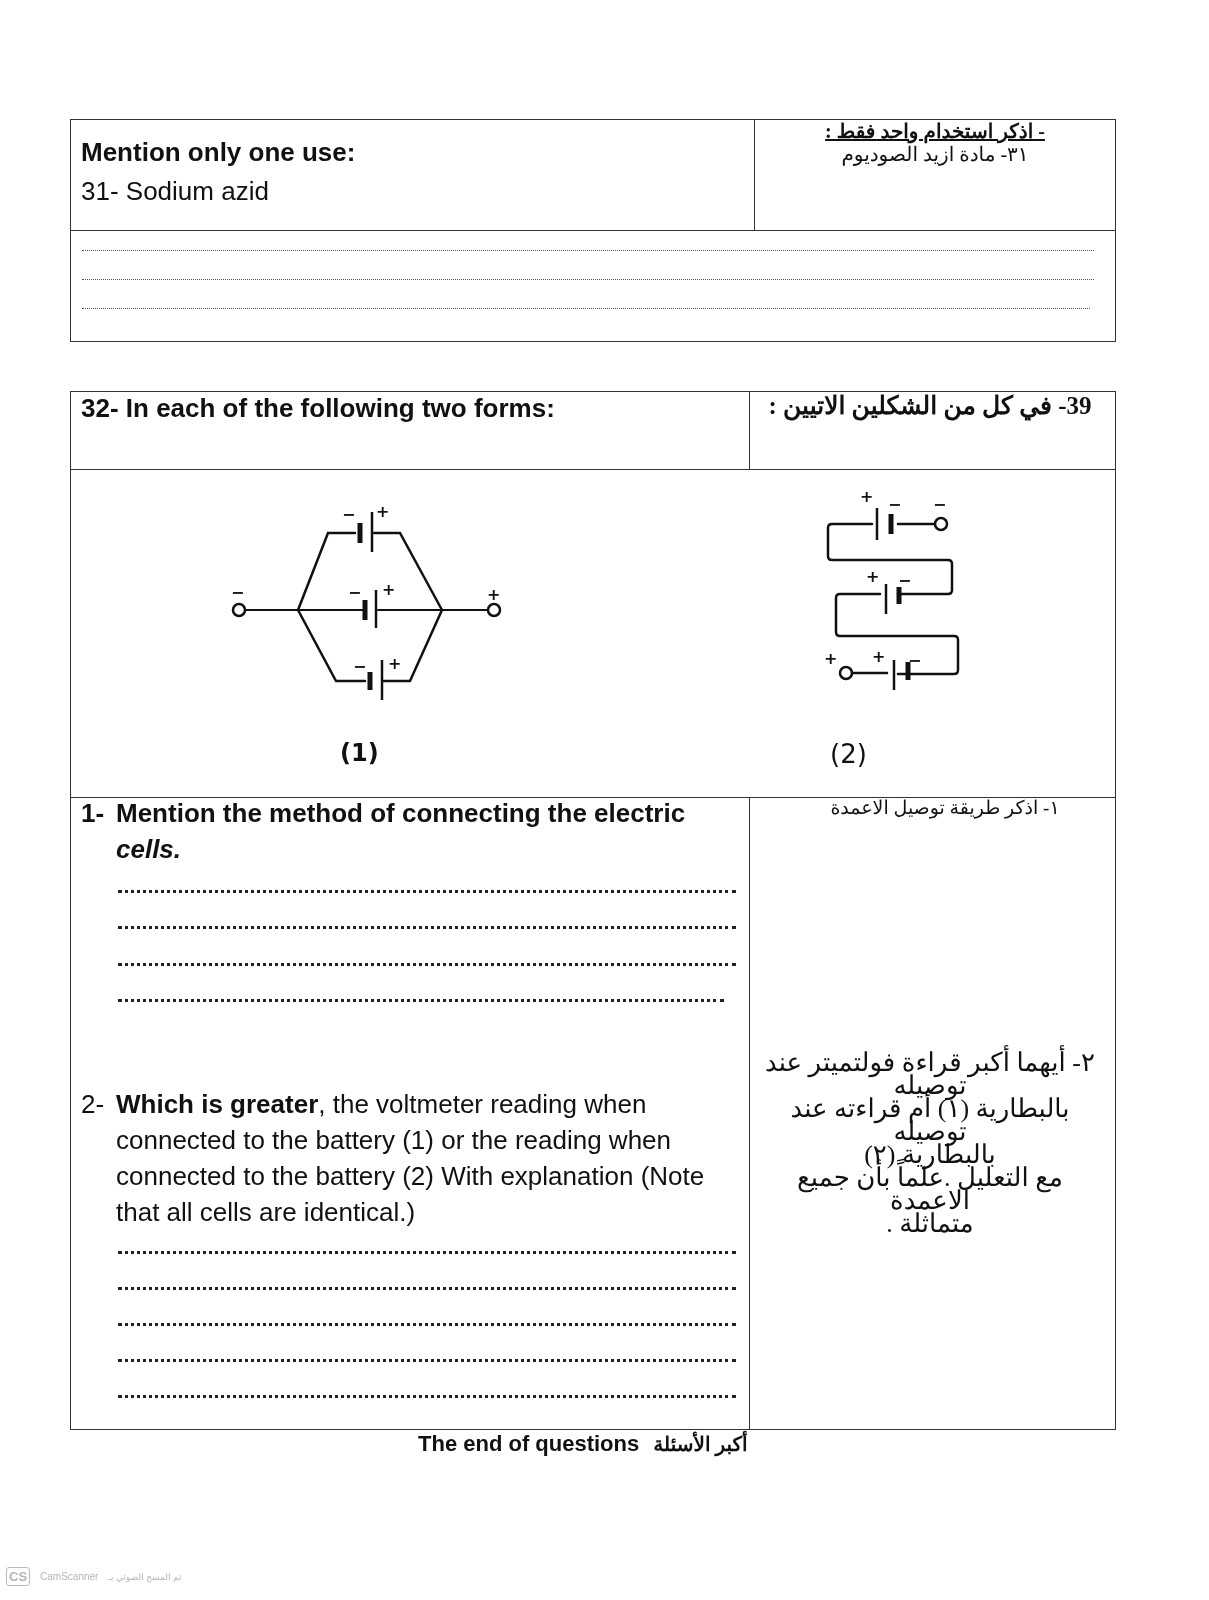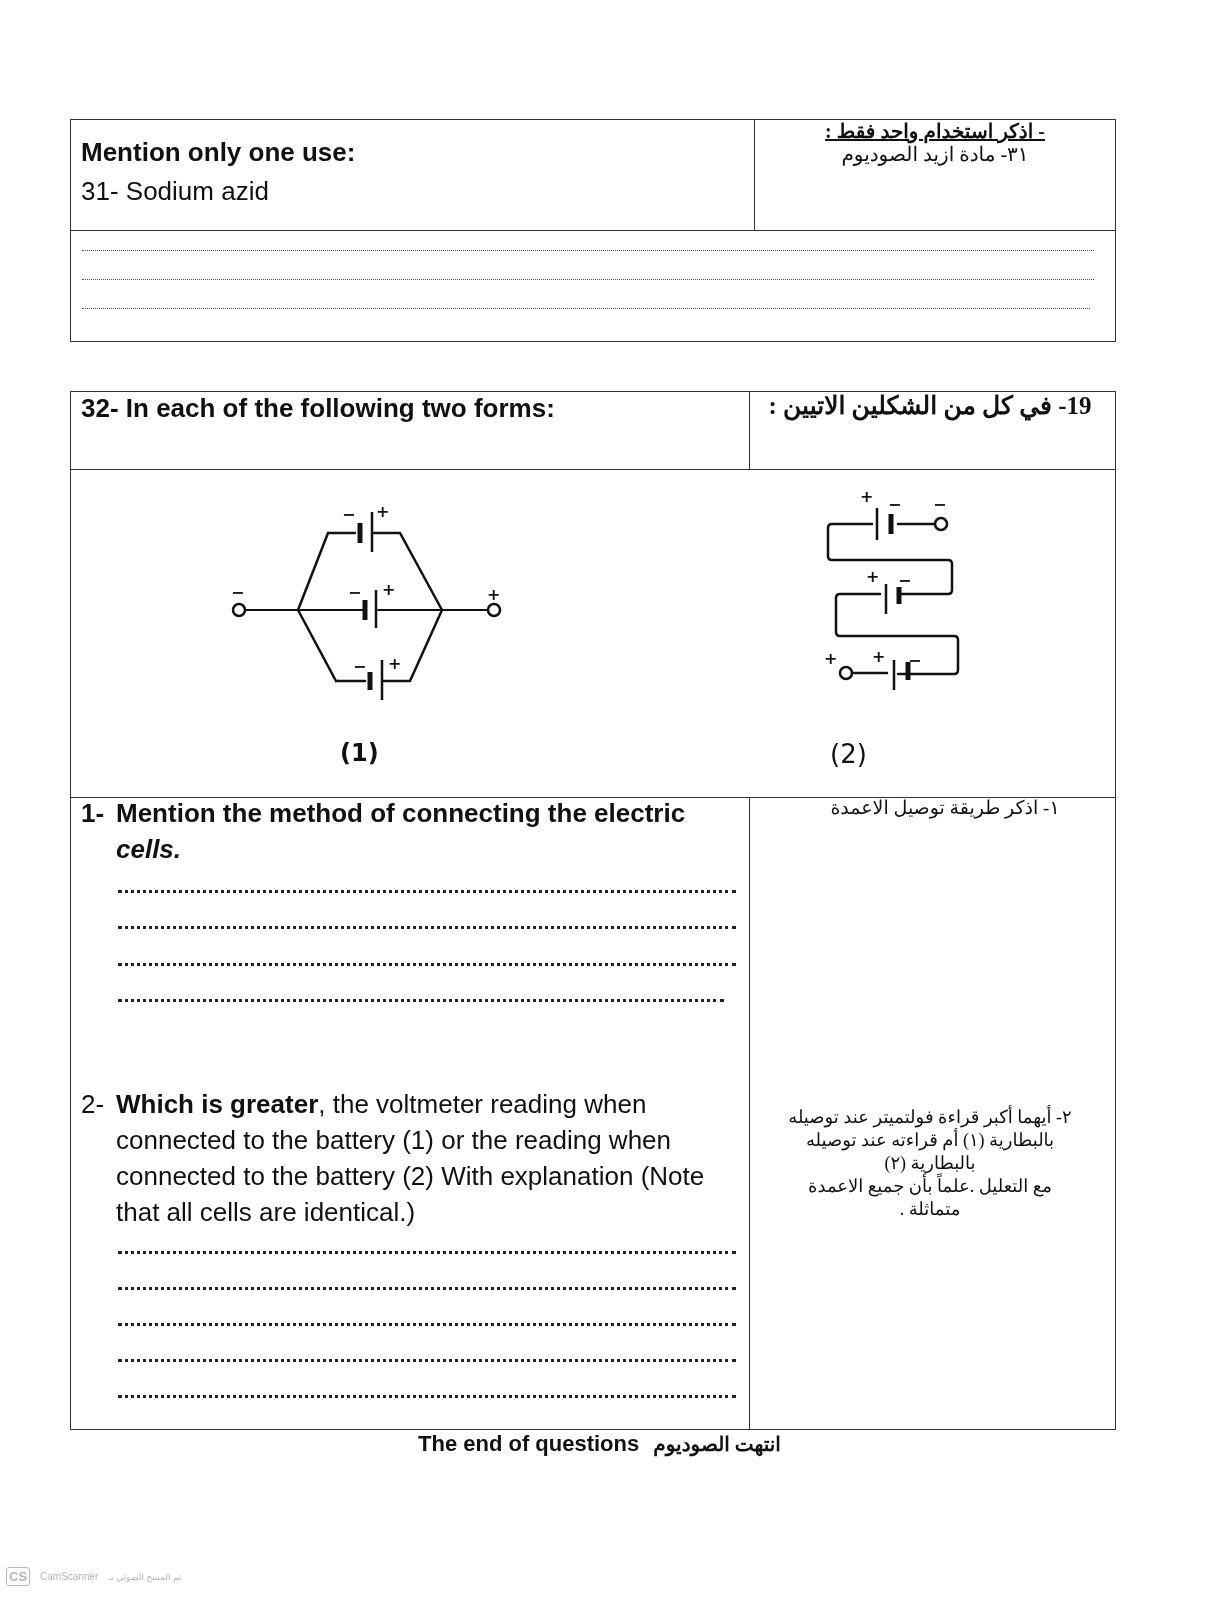--- a/index.html
+++ b/index.html
@@ -34,21 +34,21 @@
 <div class="dots-fine" style="left:82px; top:279px; width:1012px;"></div>
 <div class="dots-fine" style="left:82px; top:308px; width:1008px;"></div>
 
 <div class="box" style="left:70px; top:391px; width:1046px; height:1039px;"></div>
 <div class="vline" style="left:749px; top:391px; height:79px;"></div>
 <div class="hline" style="left:70px; top:469px; width:1046px;"></div>
 <div class="hline" style="left:70px; top:797px; width:1046px;"></div>
 <div class="vline" style="left:749px; top:797px; height:633px;"></div>
 
 <div class="abs en bold" style="left:81px; top:393px; font-size:26px;">32- In each of the following two forms:</div>
-<div class="abs ar bold" style="right:104px; top:391px; font-size:25px; width:350px;">19- في كل من الشكلين الاتيين :</div>
+<div class="abs ar bold" style="right:104px; top:391px; font-size:25px; width:350px;">39- في كل من الشكلين الاتيين :</div>
 
 <svg width="300" height="220" viewBox="0 0 300 220" style="left:210px; top:480px;">
   <g stroke="#111" stroke-width="2.5" fill="none" stroke-linecap="round">
 
     <circle cx="29" cy="130" r="6"></circle>
     <line x1="35" y1="130" x2="88" y2="130" stroke-width="1.8"></line>
 
     <circle cx="284" cy="130" r="6"></circle>
     <line x1="232" y1="130" x2="278" y2="130" stroke-width="1.8"></line>
 
@@ -129,36 +129,36 @@
 <div class="dots-bold" style="left:118px; top:999px; width:606px;"></div>
 
 <div class="abs en" style="left:81px; top:1089px; font-size:26px;">2-</div>
 <div class="abs en" style="left:116px; top:1089px; font-size:26px; white-space:nowrap;">
   <span class="bold">Which is greater</span><span>, the voltmeter reading when</span>
 </div>
 <div class="abs en" style="left:116px; top:1125px; font-size:26px; white-space:nowrap;">connected to the battery (1) or the reading when</div>
 <div class="abs en" style="left:116px; top:1161px; font-size:26px; white-space:nowrap;">connected to the battery (2) With explanation (Note</div>
 <div class="abs en" style="left:116px; top:1197px; font-size:26px; white-space:nowrap;">that all cells are identical.)</div>
 
-<div class="abs ar" style="right:104px; top:1106px; font-size:18px; width:350px; line-height:23px;">
+<div class="abs ar" style="right:104px; top:1051px; font-size:26px; width:350px; line-height:23px;">
   <div>٢- أيهما أكبر قراءة فولتميتر عند توصيله</div>
   <div>بالبطارية  (١) أم قراءته عند توصيله</div>
   <div>بالبطارية (٢)</div>
   <div>مع التعليل .علماً بأن جميع الاعمدة</div>
   <div>متماثلة .</div>
 </div>
 
 <div class="dots-bold" style="left:118px; top:1251px; width:618px;"></div>
 <div class="dots-bold" style="left:118px; top:1287px; width:618px;"></div>
 <div class="dots-bold" style="left:118px; top:1323px; width:618px;"></div>
 <div class="dots-bold" style="left:118px; top:1359px; width:618px;"></div>
 <div class="dots-bold" style="left:118px; top:1395px; width:618px;"></div>
 
 <div class="abs" style="left:418px; top:1431px; font-size:22px; font-weight:bold; white-space:nowrap;">
   <span class="en">The end of questions</span>
-  <span class="ar" style="display:inline-block; margin-left:8px; font-size:20px;">انتهت الصوديوم</span>
+  <span class="ar" style="display:inline-block; margin-left:8px; font-size:20px;">أكبر الأسئلة</span>
 </div>
 
 <div class="abs" style="left:6px; top:1567px; display:flex; align-items:center; gap:10px; color:#b5b5b5; white-space:nowrap;">
   <span style="border:1.5px solid #bbb; border-radius:3px; font-size:13px; font-weight:bold; padding:0 2px; line-height:17px;">CS</span>
   <span style="font-size:10px;">CamScanner</span>
   <span style="font-size:9px; direction:rtl;">تم المسح الضوئي بـ</span>
 </div>
 
 </body></html>

